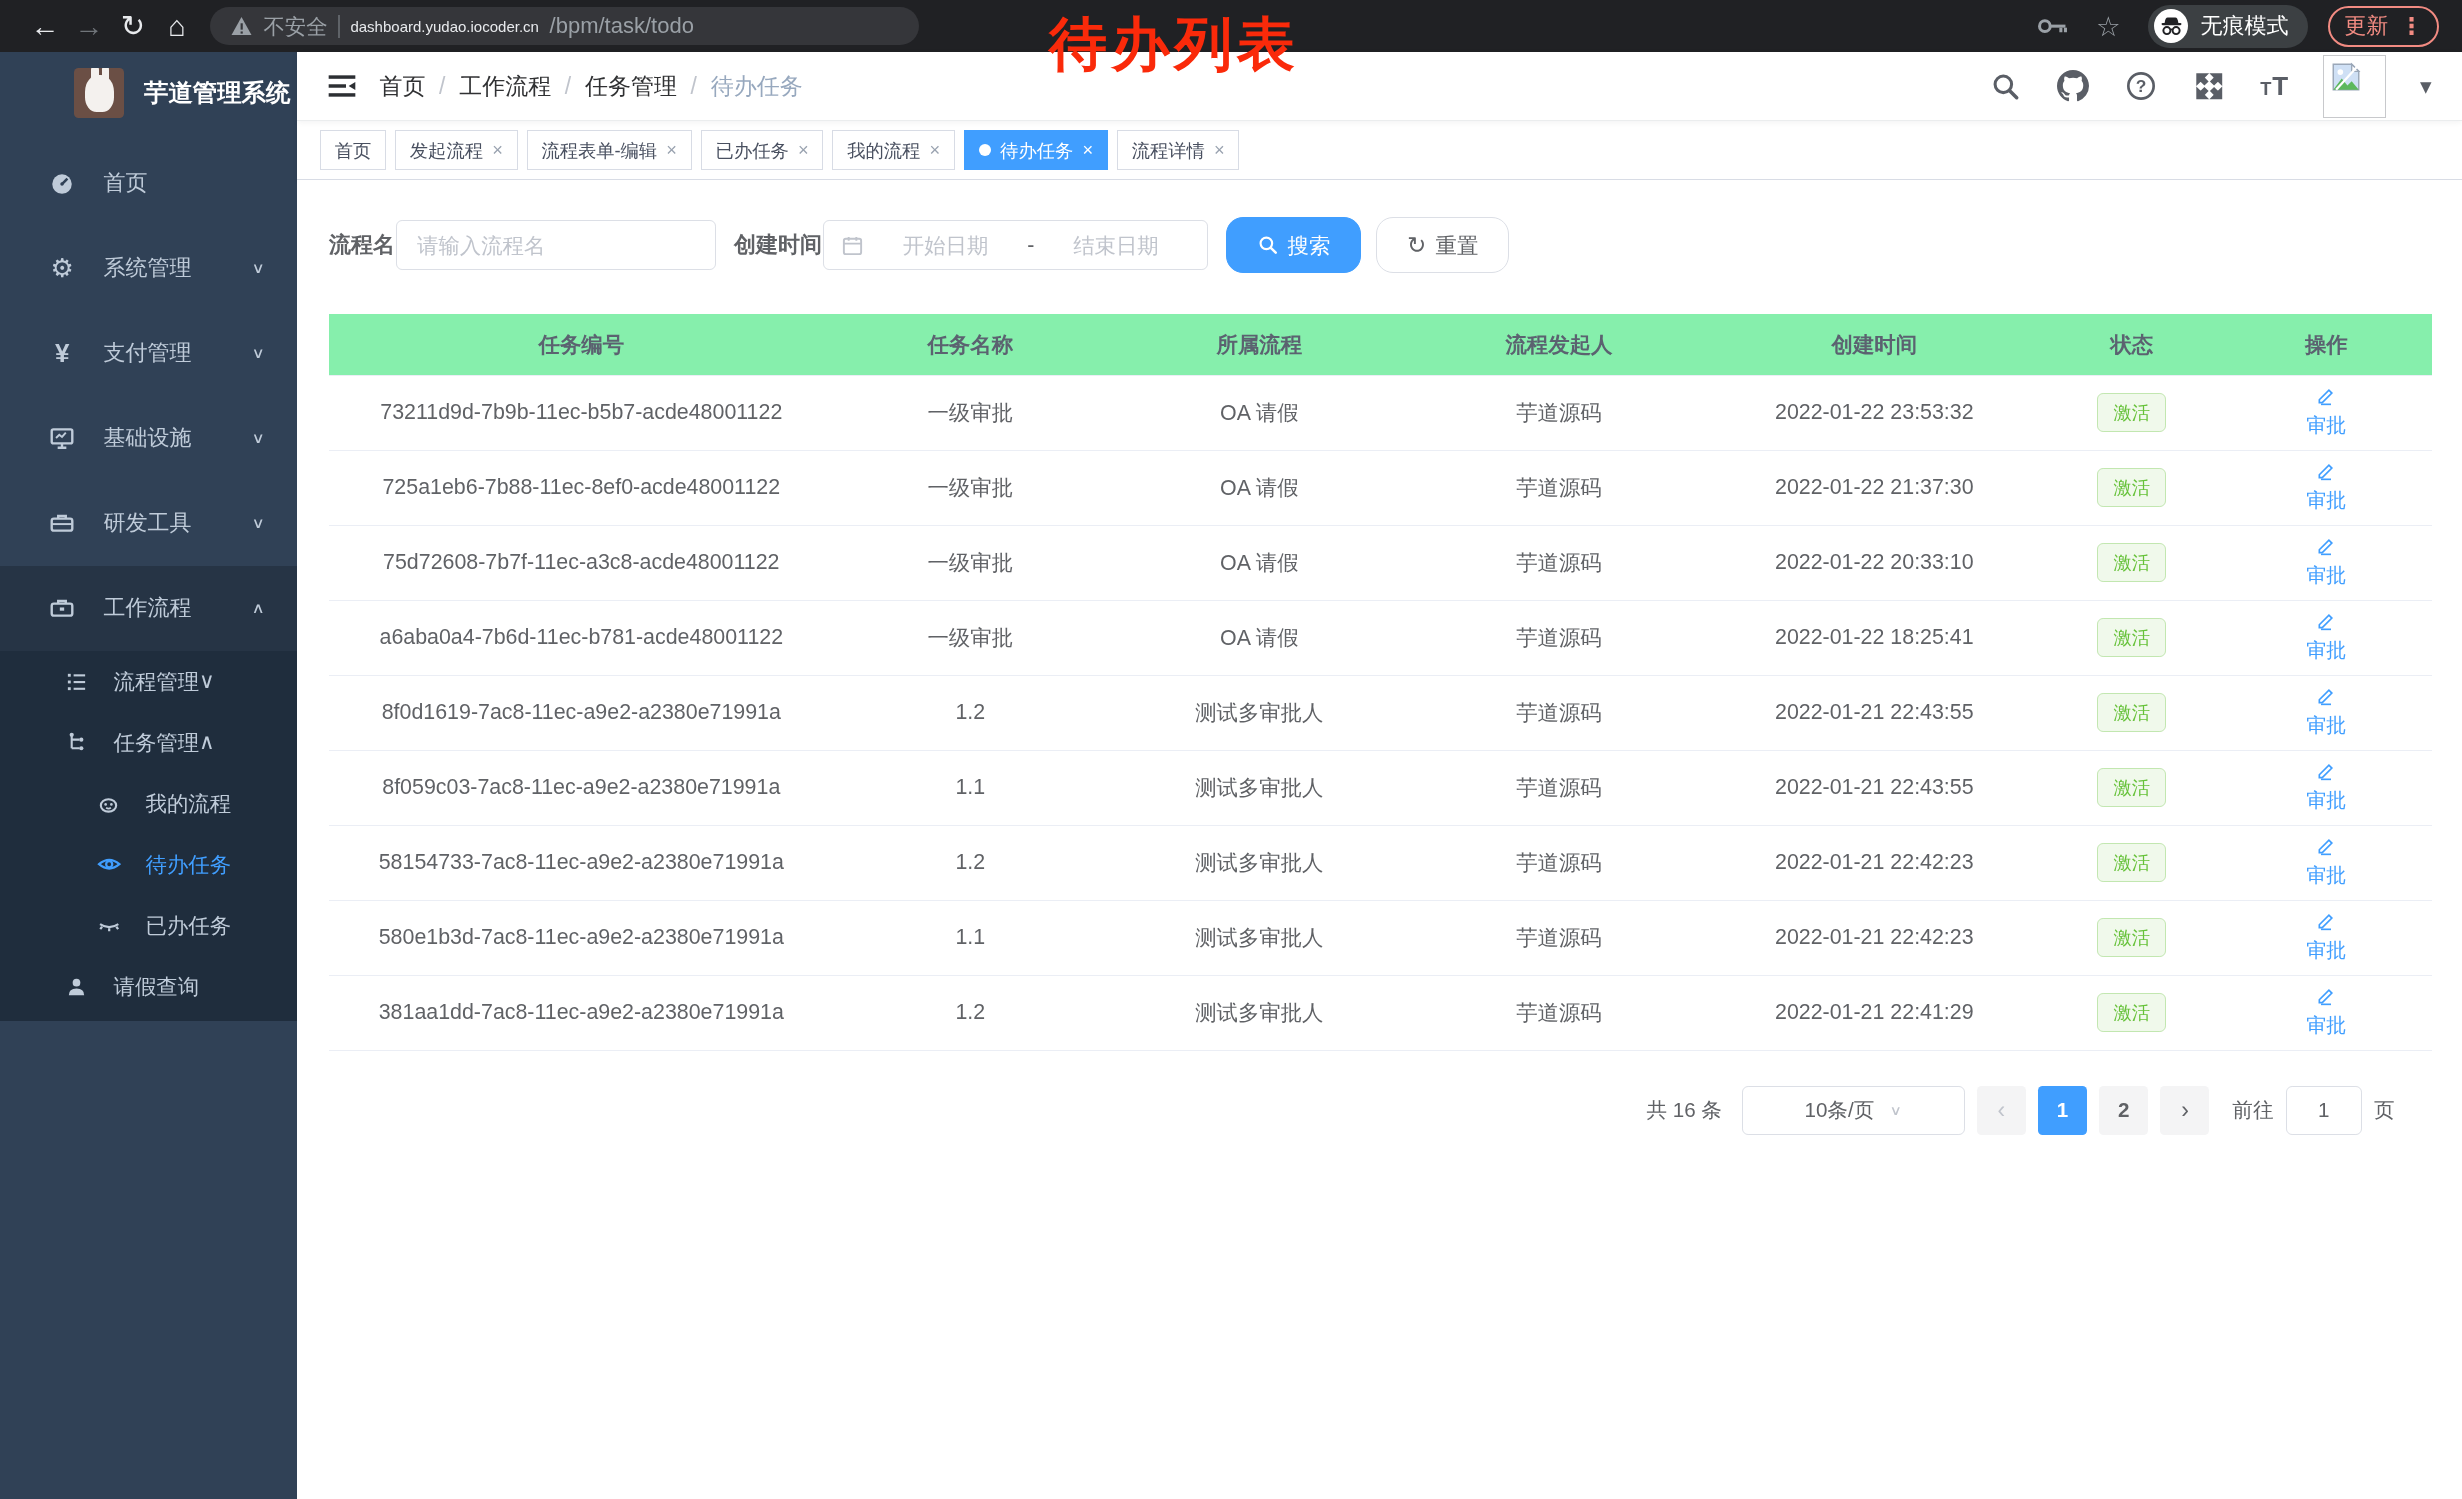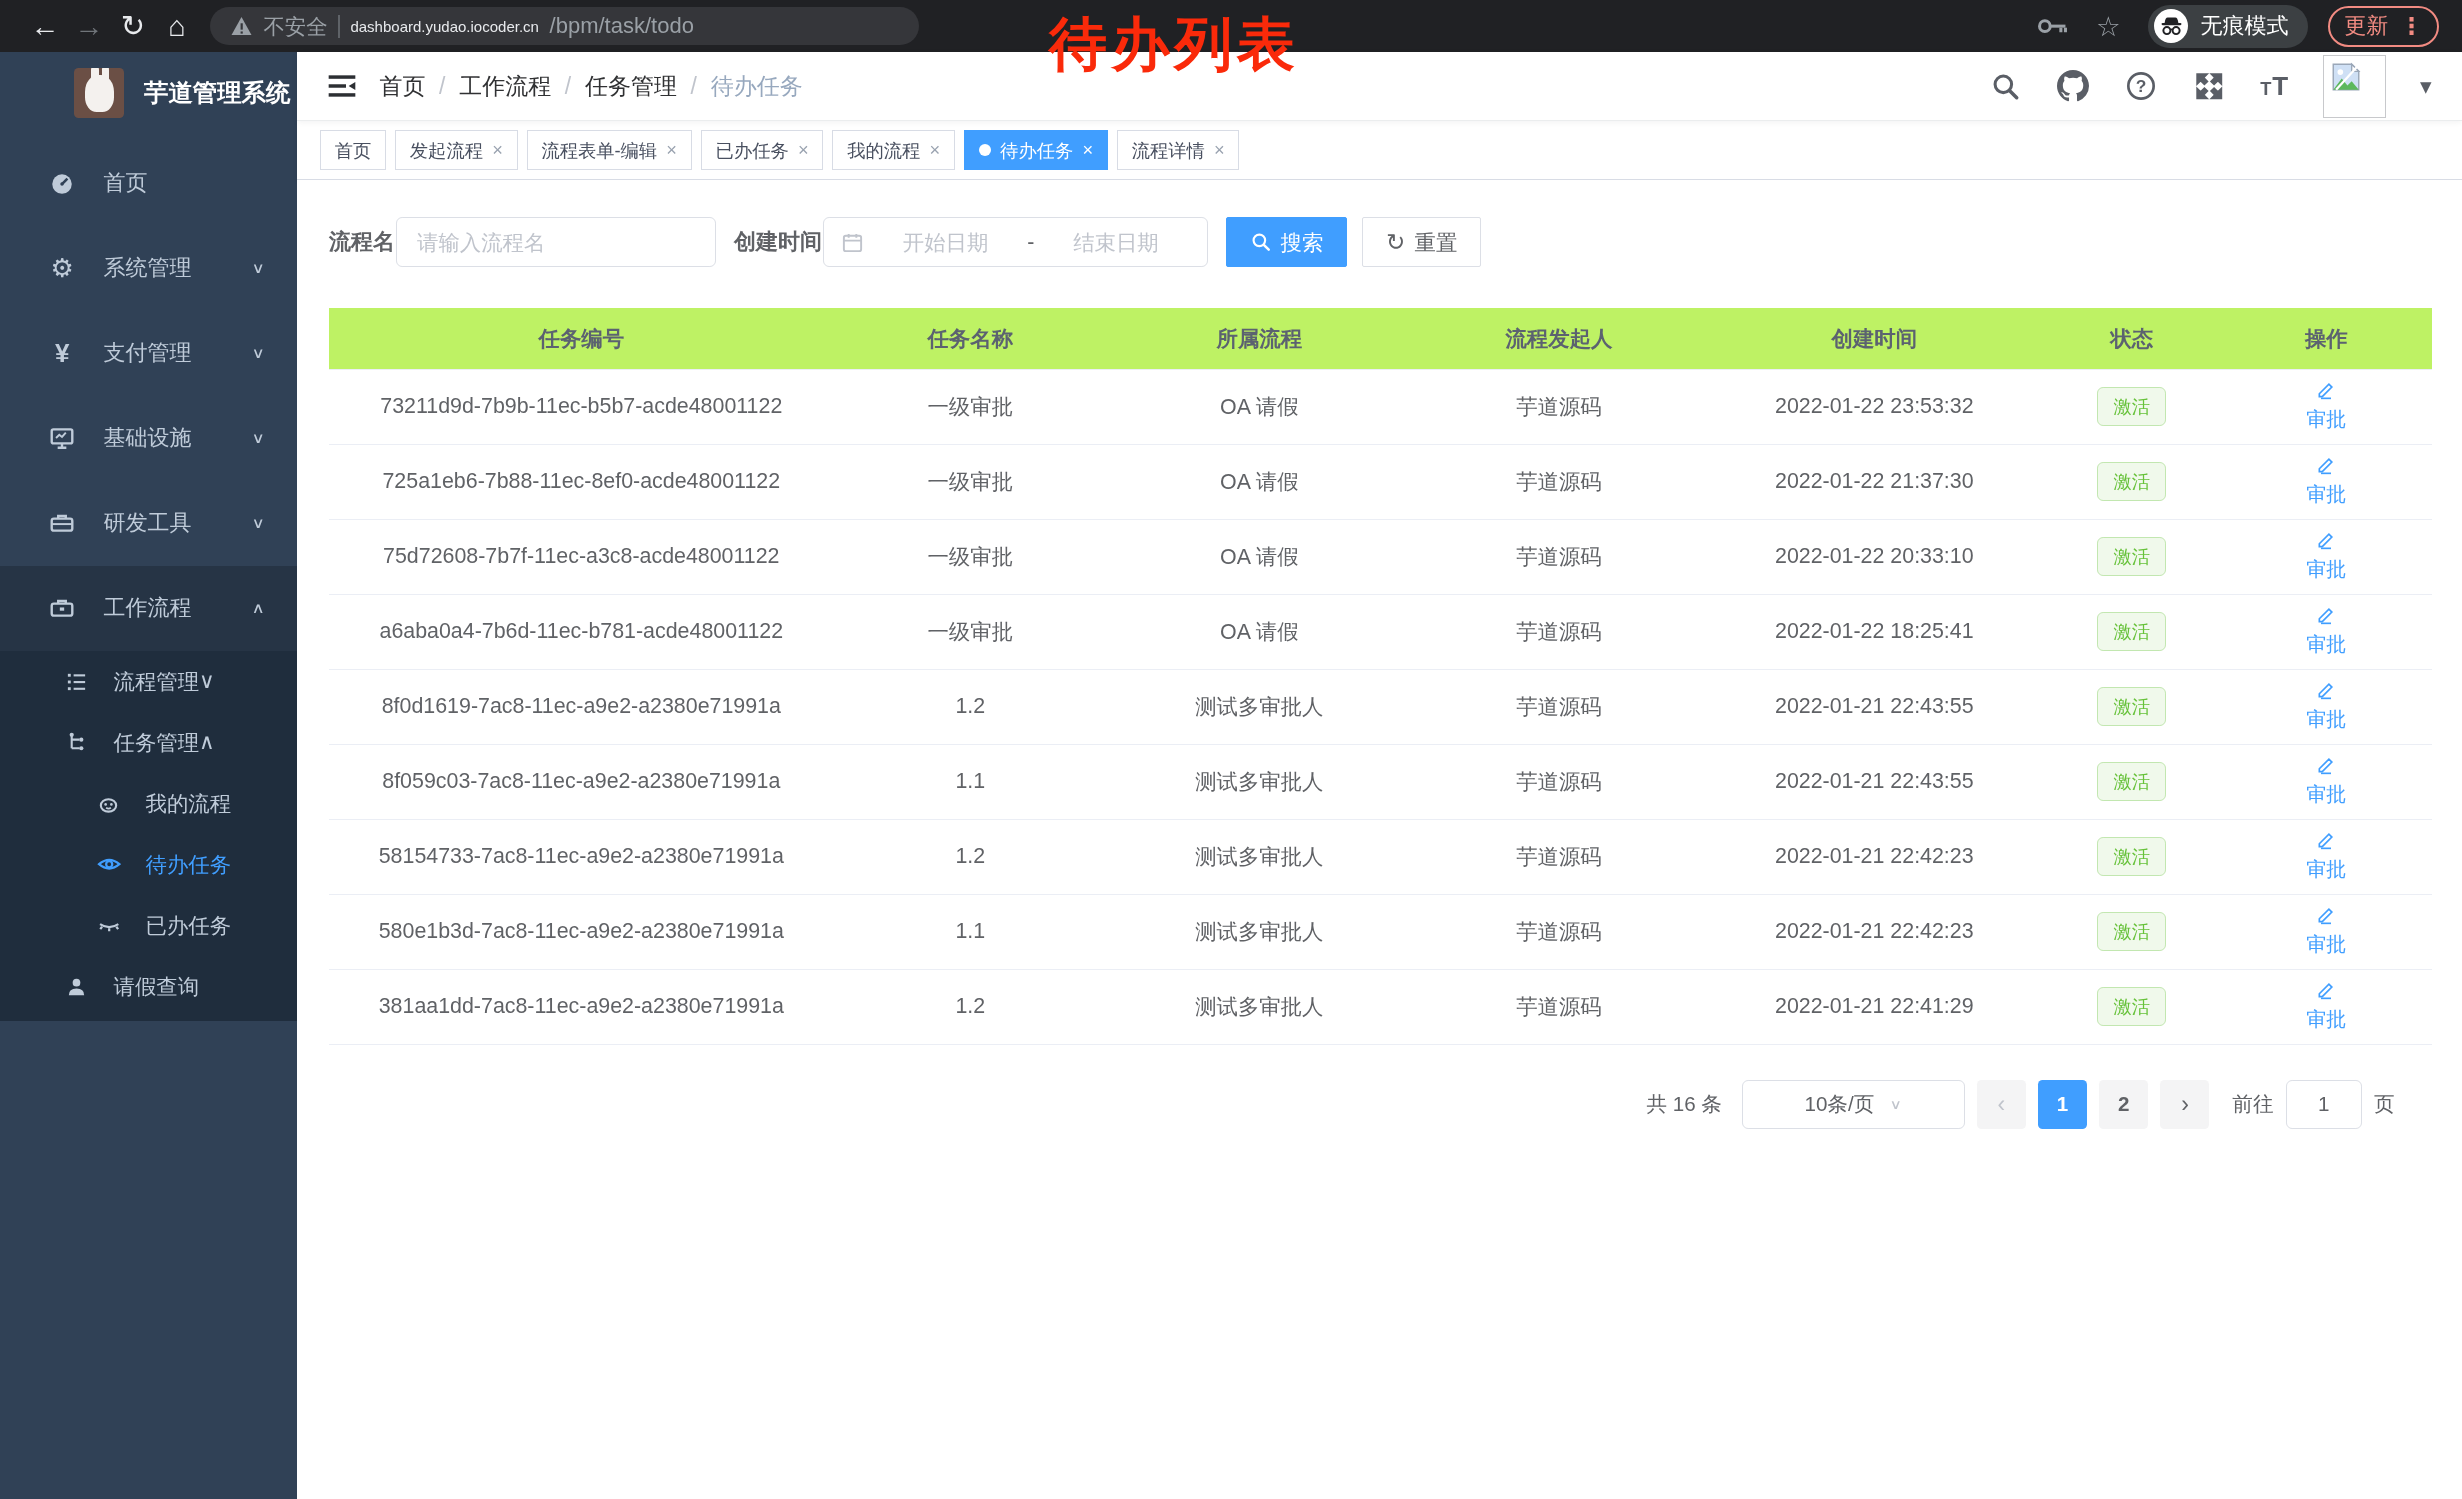--- a/index.html
+++ b/index.html
@@ -78,28 +78,28 @@
   
   .content { flex:1; padding:37px 30.5px 0 32px; background:#fff; }
   .filters { display:flex; align-items:center; gap:1px; }
   .f-label { font-size:22px; font-weight:700; color:#606266; }
   .f-input { width:320px; height:50px; border:1.5px solid #dcdfe6; border-radius:6.1px; padding:12px 20px; display:flex; align-items:center; }
   .placeholder { color:#c0c4cc; font-size:21.4px; }
   .f-label2 { margin-left:17px; }
   .date-range { width:385px; height:50px; border:1.5px solid #dcdfe6; border-radius:6.1px; display:flex; align-items:center; padding:0 17px; gap:7.6px; }
   .date-range .dr-start,.date-range .dr-end { flex:1; text-align:center; }
   .dr-sep { color:#606266; font-size:21.4px; }
-  .btn { height:50px; border-radius:2px; display:inline-flex; align-items:center; gap:9.2px; font-size:21.4px; padding:0 23px; cursor:pointer; }
+  .btn { height:56px; border-radius:17px; display:inline-flex; align-items:center; gap:9.2px; font-size:21.4px; padding:0 30px; cursor:pointer; }
   .btn-primary { background:#409eff; color:#fff; border:1.5px solid #409eff; margin-left:17px; }
   .btn-plain { background:#fff; color:#606266; border:1.5px solid #dcdfe6; margin-left:13.7px; }
   .refresh-glyph { font-size:23px; }
 
   
   table.grid { width:100%; border-collapse:collapse; margin-top:41px; table-layout:fixed; }
-  .grid th { background:#bef264; height:61px; font-size:21.4px; color:#5b6270; font-weight:700; text-align:center; }
+  .grid th { background:#86efac; height:61px; font-size:21.4px; color:#5b6270; font-weight:700; text-align:center; }
   .grid td { height:75px; border-bottom:1.5px solid #ebeef5; font-size:21.4px; color:#606266; text-align:center; }
   .grid tr.hdr th { border-bottom:1.5px solid #ebeef5; }
   .badge { display:inline-block; padding:6.1px 15.3px; font-size:18.3px; color:#67c23a; background:#f0f9eb; border:1.5px solid #c2e7b0; border-radius:6.1px; }
   .action-link { color:#409eff; font-size:20px; display:inline-flex; align-items:center; gap:6.1px; cursor:pointer;flex-direction:column; }
 
   
   .pager { margin-top:35px; display:flex; align-items:center; justify-content:flex-end; gap:12.2px; padding-right:37px; font-size:20.6px; color:#606266; }
   .pg-total { margin-right:7.6px; }
   .pg-select { width:223px; height:49px; border:1.5px solid #dcdfe6; border-radius:6.1px; display:flex; align-items:center; justify-content:center; gap:15.3px; color:#606266; }
   .pg-caret { color:#c0c4cc; font-size:17px; transform:scaleY(.8); }

